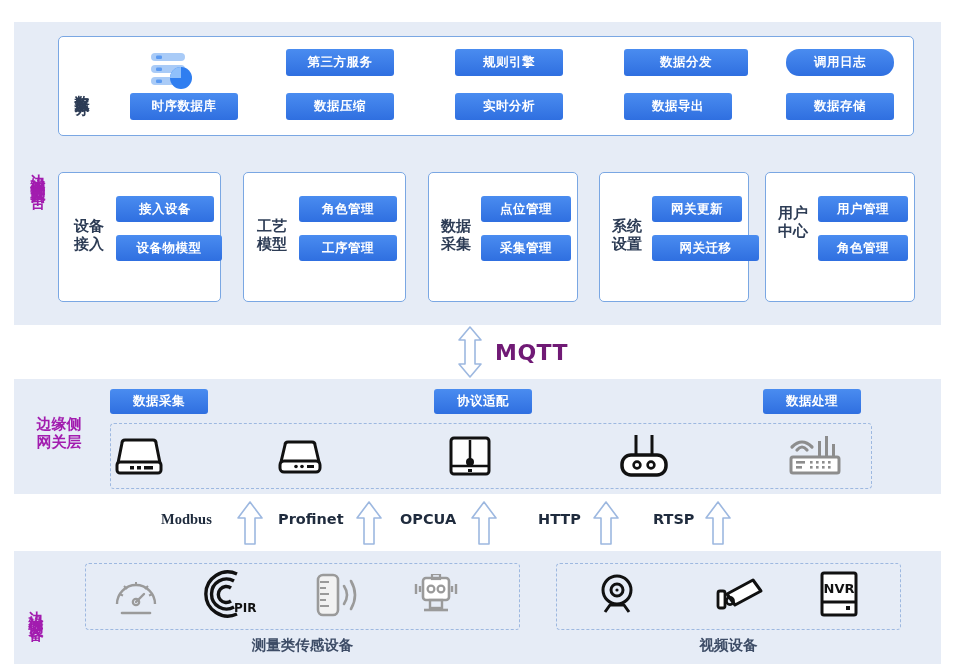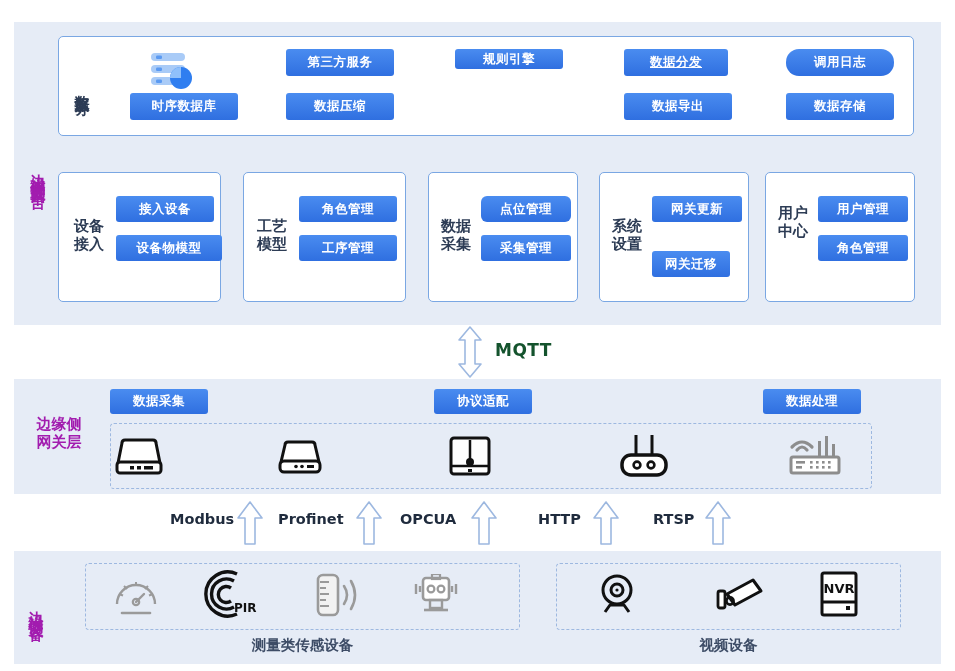--- a/index.html
+++ b/index.html
@@ -84,23 +84,23 @@
     position: absolute;
     color: #3d4c66;
     font-weight: 700;
     font-size: 14.5px;
     text-align: center;
     white-space: nowrap;
   }
 
   .mqtt-label {
     position: absolute;
-    color: #14532d;
-    font-weight: 700;
-    font-size: 17px;
+    color: #701a75;
+    font-weight: 700;
+    font-size: 22px;
     letter-spacing: 0.5px;
   }
 
   .icon-wrap { position: absolute; display: block; }
   svg { display:block; }
 </style>
 </head>
 <body>
 
 <div class="band" style="top:22px; height:303px;"></div>
@@ -122,23 +122,24 @@
       <circle cx="34" cy="27" r="11" fill="#2f7ef0"></circle>
       <path d="M34 27 L34 16 A11 11 0 0 0 23 27 Z" fill="#8fc0fb"></path>
     </svg>
   </span>
 
   <div class="pbtn" style="left:227px; top:12px; width:108px; height:27px;">第三方服务</div>
 
   <div class="pbtn" style="left:71px; top:56px; width:108px; height:27px;">时序数据库</div>
   <div class="pbtn" style="left:227px; top:56px; width:108px; height:27px;">数据压缩</div>
 
-  <div class="pbtn" style="left:396px; top:12px; width:108px; height:20px;">规则引擎</div>
-
-  <div class="pbtn" style="left:565px; top:12px; width:104px; height:27px;text-decoration:underline;">数据分发</div>
+  <div class="pbtn" style="left:396px; top:12px; width:108px; height:27px;">规则引擎</div>
+  <div class="pbtn" style="left:396px; top:56px; width:108px; height:27px;">实时分析</div>
+
+  <div class="pbtn" style="left:565px; top:12px; width:124px; height:27px;">数据分发</div>
   <div class="pbtn" style="left:565px; top:56px; width:108px; height:27px;">数据导出</div>
 
   <div class="pbtn" style="left:727px; top:12px; width:108px; height:27px;border-radius:13px;">调用日志</div>
   <div class="pbtn" style="left:727px; top:56px; width:108px; height:27px;">数据存储</div>
 </div>
 
 <div class="panel" style="left:58px; top:172px; width:163px; height:130px;">
   <div class="grp-label" style="left:8px; top:44px; width:44px;">
     <div>设备接入</div>
   </div>
@@ -151,30 +152,30 @@
     <div>工艺模型</div>
   </div>
   <div class="pbtn" style="left:55px; top:23px; width:98px; height:26px;">角色管理</div>
   <div class="pbtn" style="left:55px; top:62px; width:98px; height:26px;">工序管理</div>
 </div>
 
 <div class="panel" style="left:428px; top:172px; width:150px; height:130px;">
   <div class="grp-label" style="left:5px; top:44px; width:44px;">
     <div>数据采集</div>
   </div>
-  <div class="pbtn" style="left:52px; top:23px; width:90px; height:26px;border-radius:6px;">点位管理</div>
+  <div class="pbtn" style="left:52px; top:23px; width:90px; height:26px;">点位管理</div>
   <div class="pbtn" style="left:52px; top:62px; width:90px; height:26px;">采集管理</div>
 </div>
 
 <div class="panel" style="left:599px; top:172px; width:150px; height:130px;">
   <div class="grp-label" style="left:5px; top:44px; width:44px;">
     <div>系统设置</div>
   </div>
   <div class="pbtn" style="left:52px; top:23px; width:90px; height:26px;">网关更新</div>
-  <div class="pbtn" style="left:52px; top:62px; width:78px; height:26px;margin-top:16px;">网关迁移</div>
+  <div class="pbtn" style="left:52px; top:62px; width:107px; height:26px;">网关迁移</div>
 </div>
 
 <div class="panel" style="left:765px; top:172px; width:150px; height:130px;">
   <div class="grp-label" style="left:5px; top:31px; width:44px;">
     <div>用户中心</div>
   </div>
   <div class="pbtn" style="left:52px; top:23px; width:90px; height:26px;">用户管理</div>
   <div class="pbtn" style="left:52px; top:62px; width:90px; height:26px;">角色管理</div>
 </div>
 
@@ -252,21 +253,21 @@
     <rect x="28" y="28" width="2.6" height="2.6" fill="#8d8d8d"></rect>
     <rect x="34" y="28" width="2.6" height="2.6" fill="#8d8d8d"></rect>
     <rect x="40" y="28" width="2.6" height="2.6" fill="#8d8d8d"></rect>
     <rect x="22" y="33" width="2.6" height="2.6" fill="#8d8d8d"></rect>
     <rect x="28" y="33" width="2.6" height="2.6" fill="#8d8d8d"></rect>
     <rect x="34" y="33" width="2.6" height="2.6" fill="#8d8d8d"></rect>
     <rect x="40" y="33" width="2.6" height="2.6" fill="#8d8d8d"></rect>
   </svg>
 </span>
 
-<div class="proto" style="left:170px; top:511px;">Modbus</div>
+<div class="proto" style="left:161px; top:511px;font-family:Liberation Serif, serif;">Modbus</div>
 <span class="icon-wrap" style="left:236px; top:500px;">
   <svg width="28" height="46" viewBox="0 0 28 46">
     <path d="M14 2 L26 18 L19 18 L19 44 L9 44 L9 18 L2 18 Z" fill="#ffffff" stroke="#9db8e0" stroke-width="1.6" stroke-linejoin="round"></path>
   </svg>
 </span>
 
 <div class="proto" style="left:278px; top:511px;">Profinet</div>
 <span class="icon-wrap" style="left:355px; top:500px;">
   <svg width="28" height="46" viewBox="0 0 28 46">
     <path d="M14 2 L26 18 L19 18 L19 44 L9 44 L9 18 L2 18 Z" fill="#ffffff" stroke="#9db8e0" stroke-width="1.6" stroke-linejoin="round"></path>

